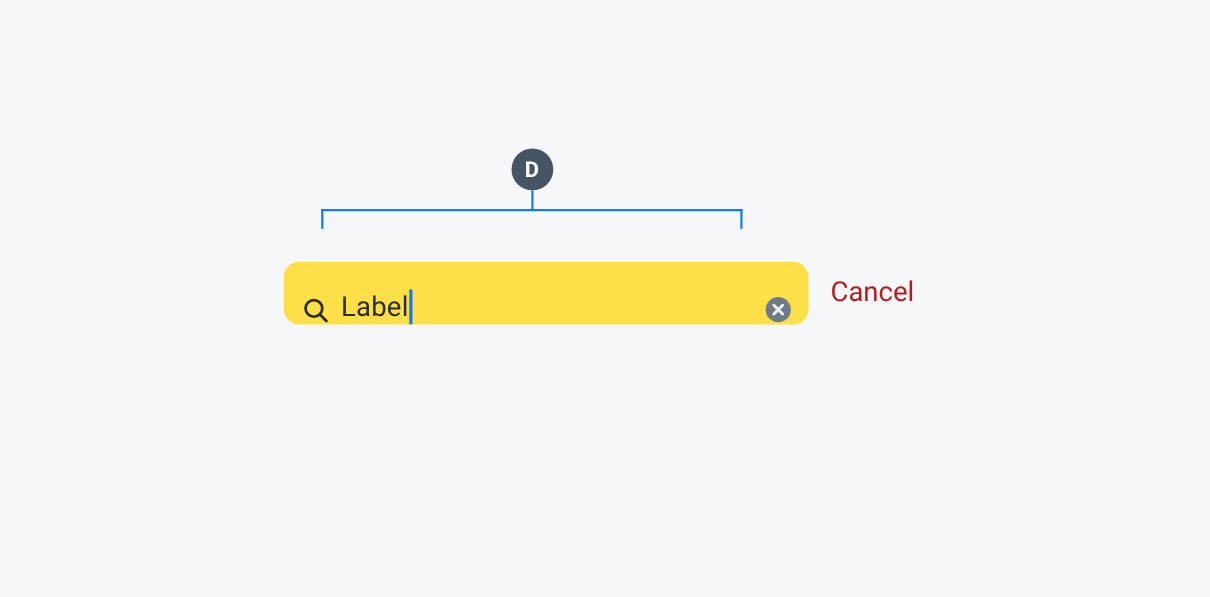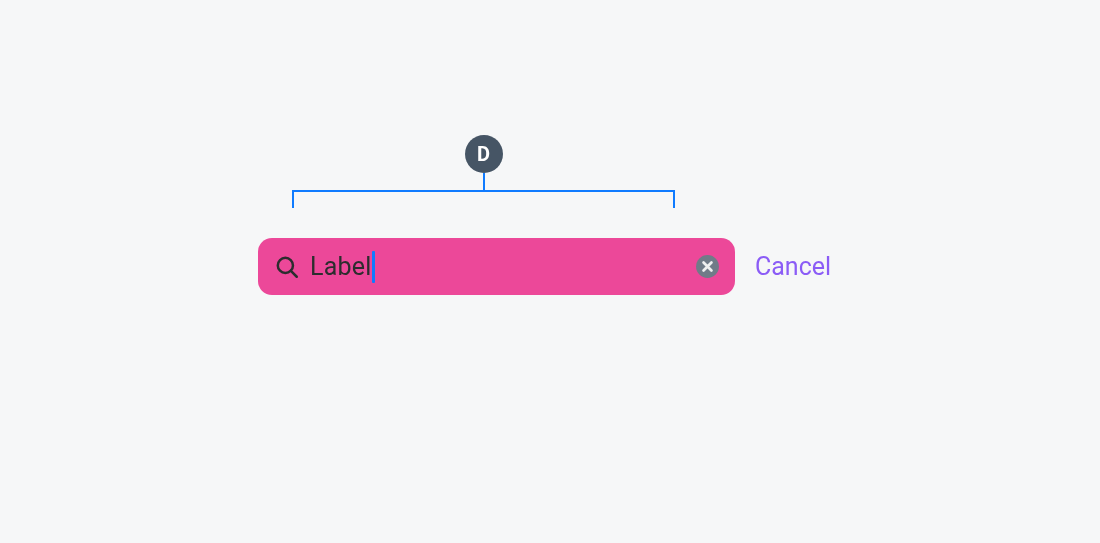--- a/index.html
+++ b/index.html
@@ -46,24 +46,24 @@
       position: absolute;
       left: 258px;
       top: 238px;
       display: flex;
       align-items: center;
       gap: 20px;
     }
     .search-field {
       width: 477px;
       height: 57px;
-      background: #ec4899;
+      background: #fde047;
       border-radius: 14px;
       display: flex;
-      align-items: center;
+      align-items: flex-end;
       padding: 0 14px 0 16px;
     }
     .search-icon {
       flex: 0 0 auto;
       display: flex;
       align-items: center;
       color: #2c2d2e;
     }
     .search-text-wrap {
       display: flex;
@@ -88,21 +88,21 @@
       flex: 0 0 auto;
       width: 28px;
       height: 28px;
       display: flex;
       align-items: center;
       justify-content: center;
       color: #707b88;
     }
     .cancel-btn {
       font-size: 25px;
-      color: #8b5cf6;
+      color: #b91c1c;
       background: none;
       border: none;
       cursor: pointer;
       font-family: inherit;
       padding: 0;
     }
   </style>
 </head>
 <body>
 

